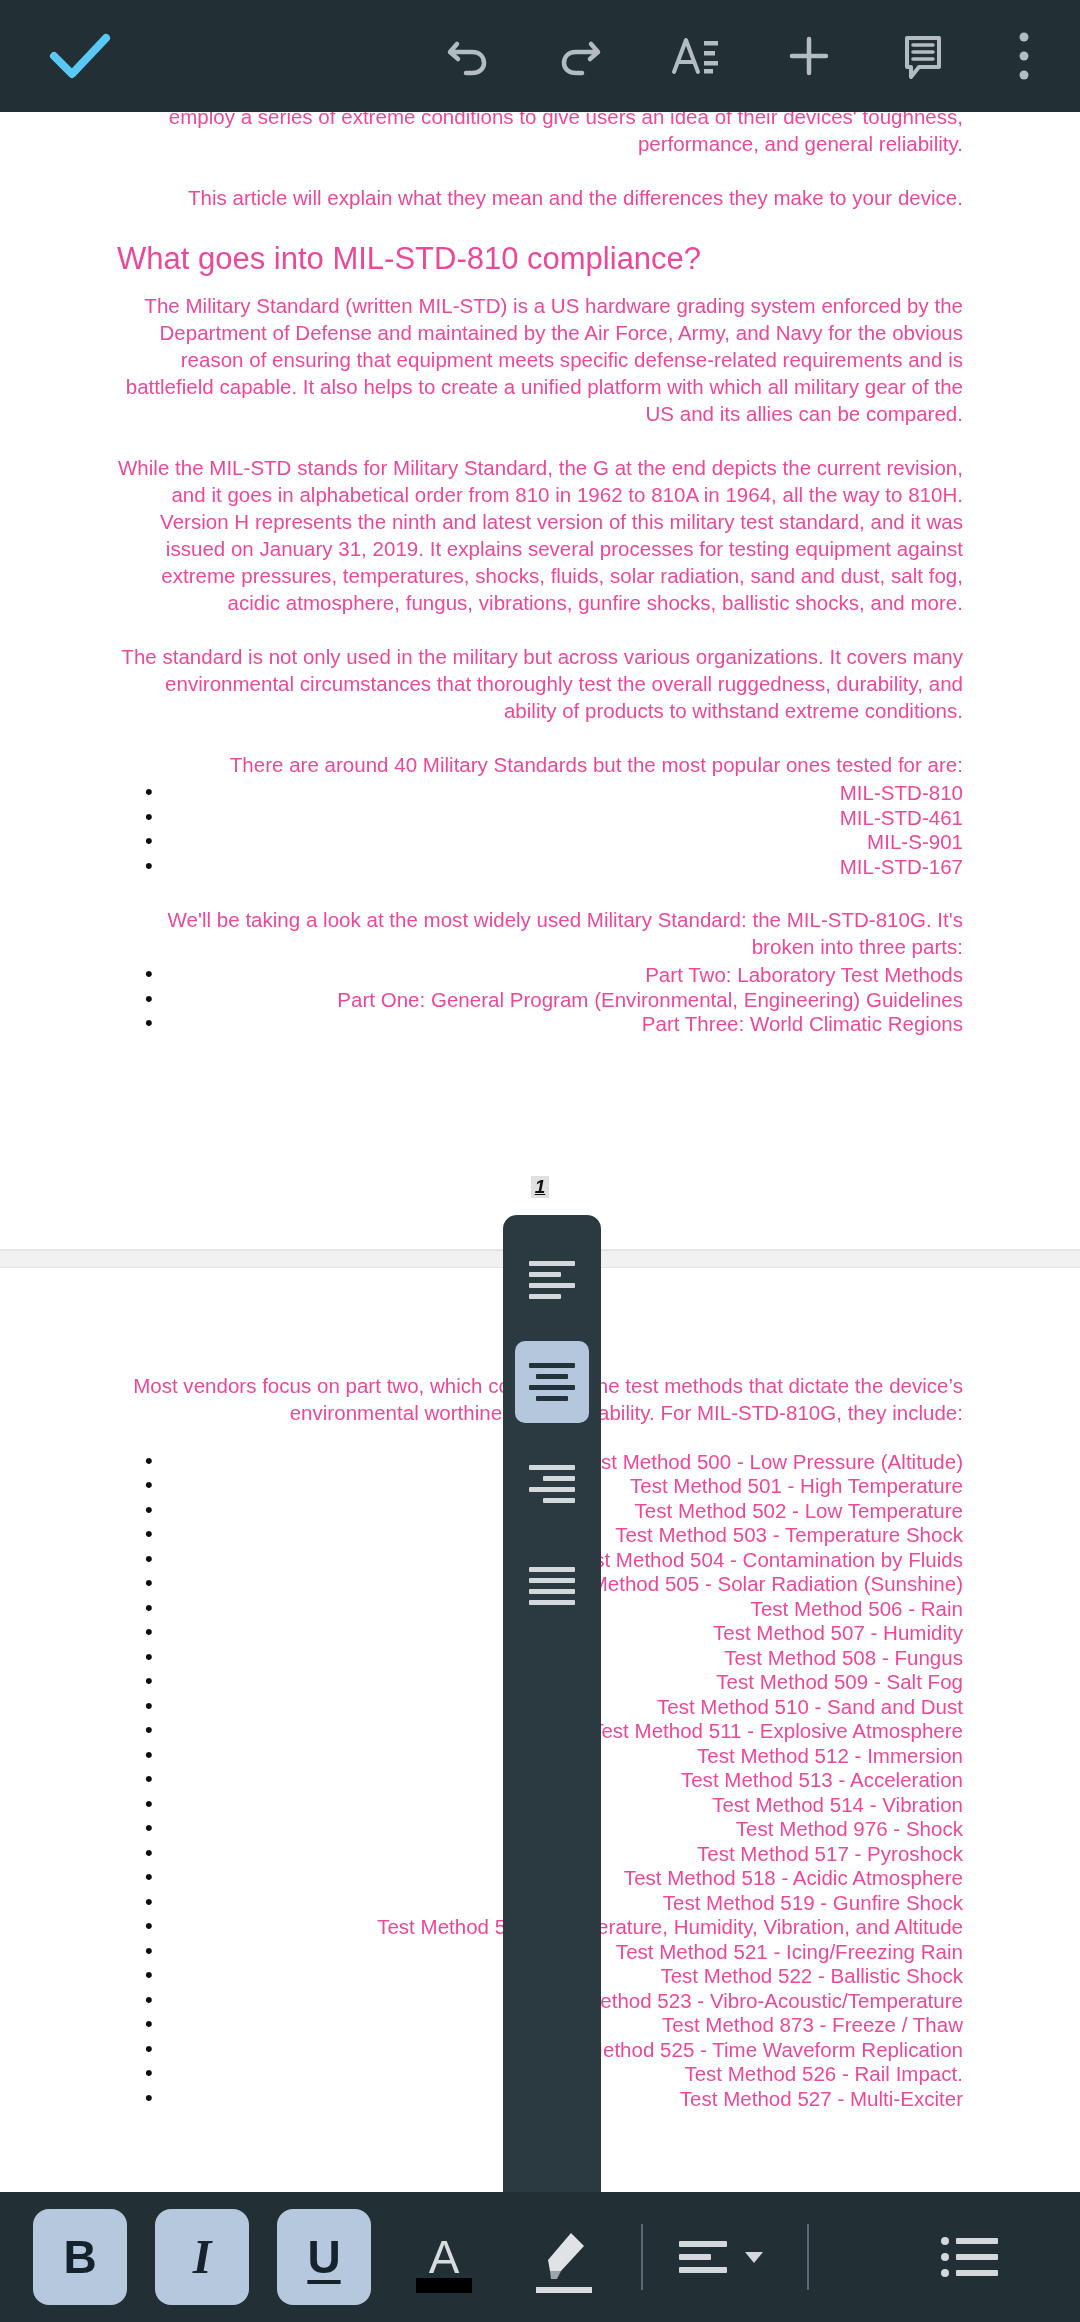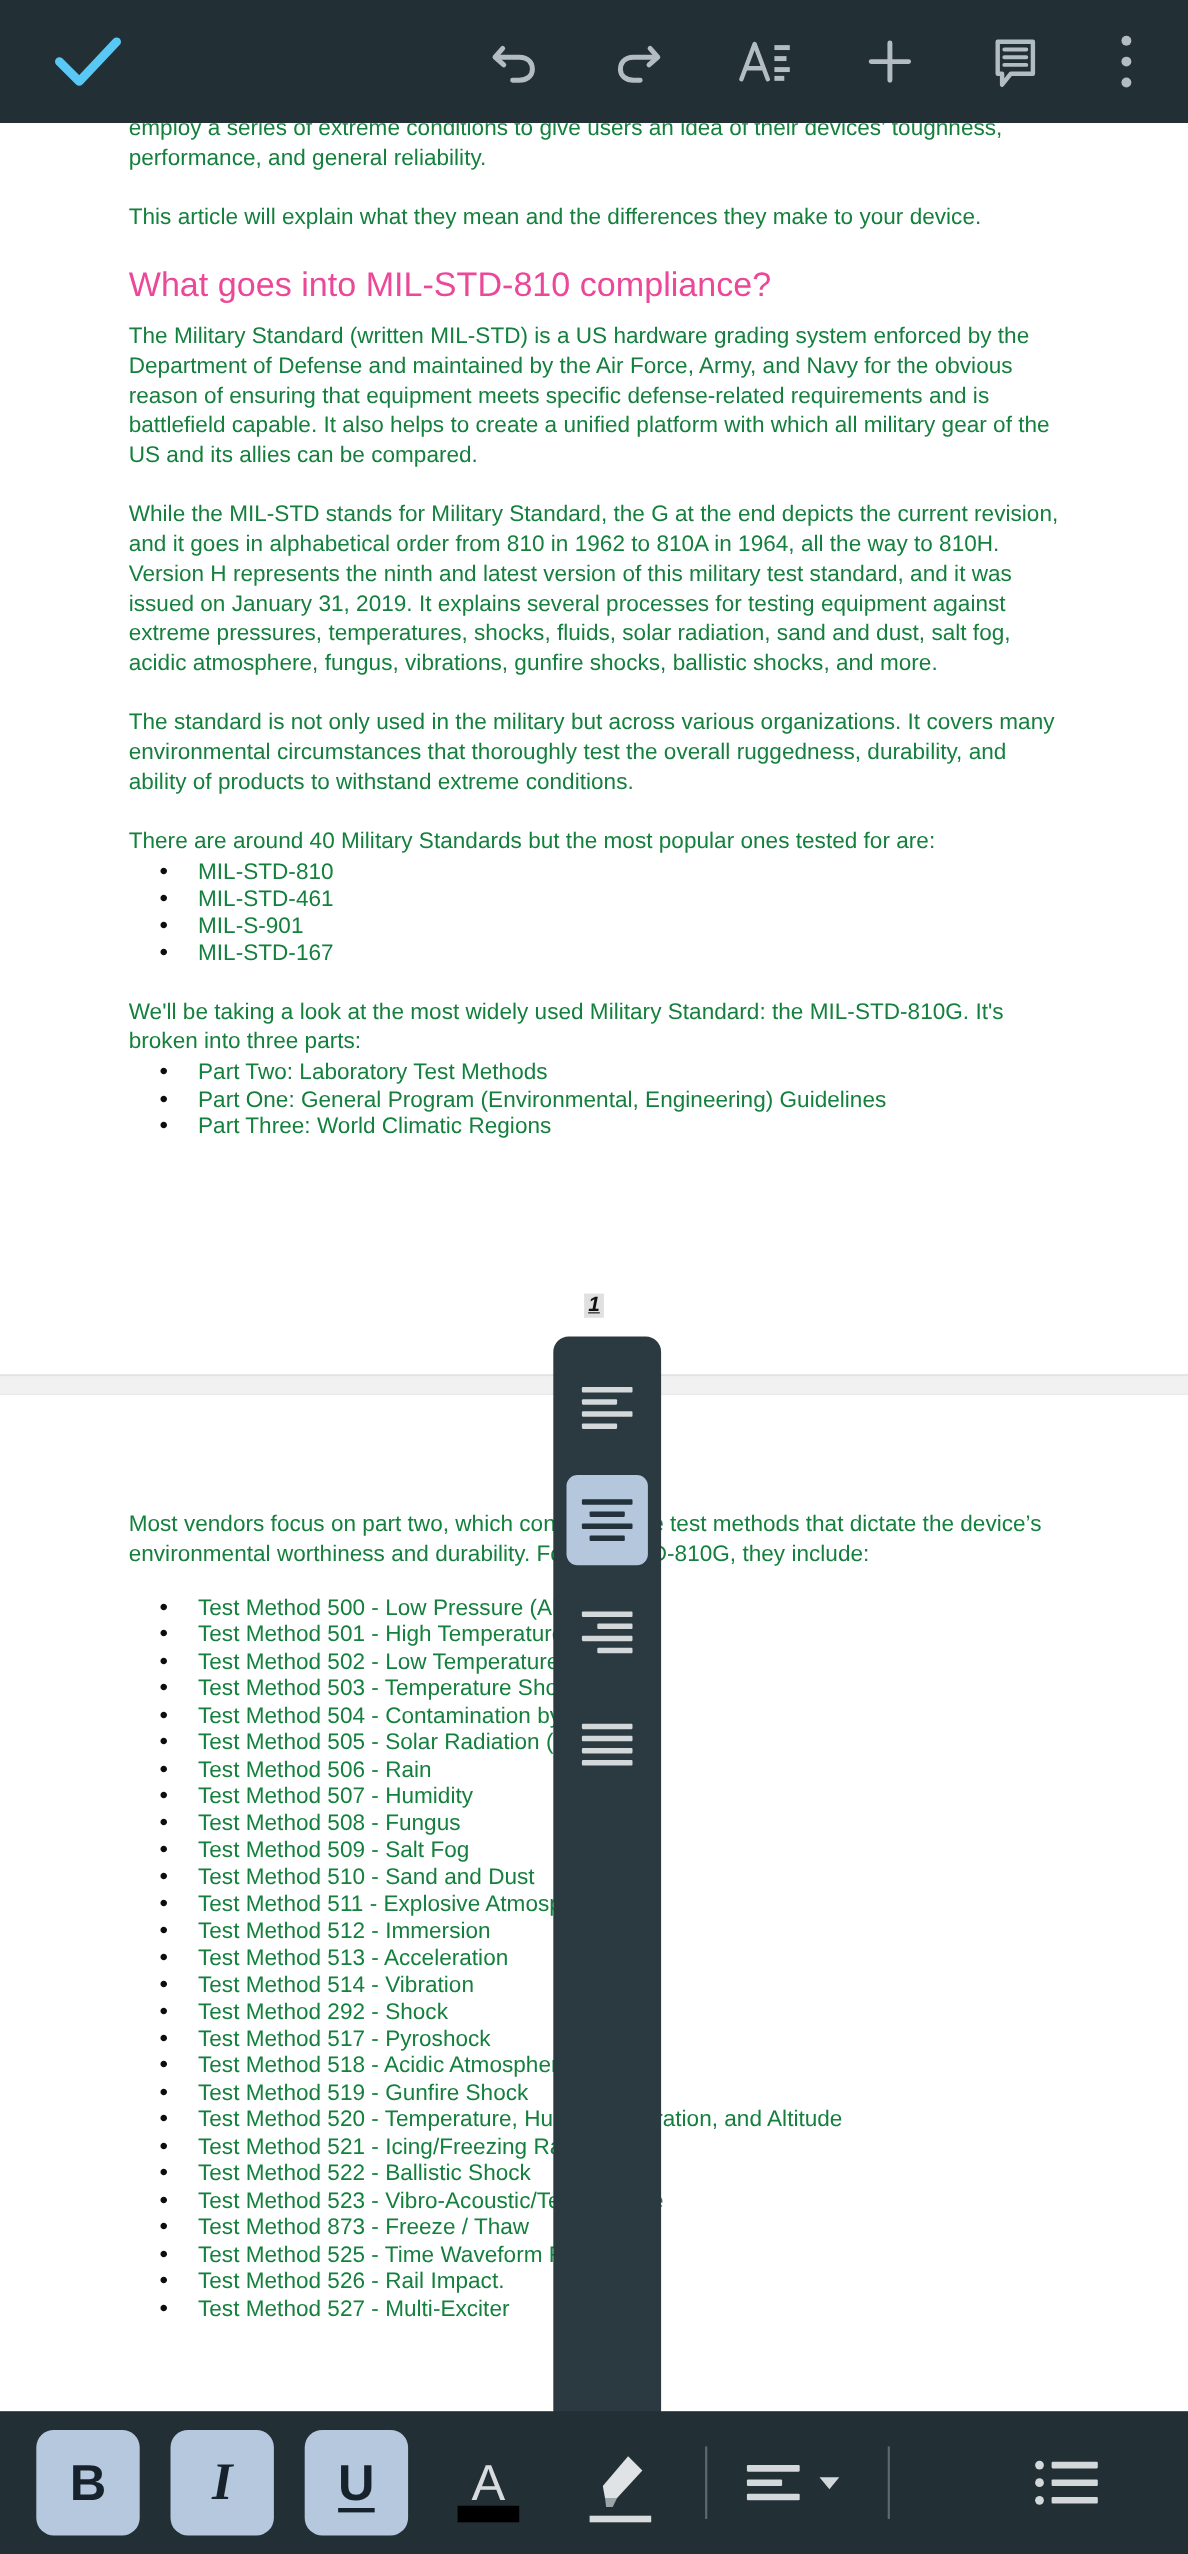--- a/index.html
+++ b/index.html
@@ -23,22 +23,23 @@
     width: 86px; height: 86px; display: flex; align-items: center; justify-content: center;
     margin-right: 28px;
   }
   .tb-btn:last-child { margin-right: 26px; width: 60px; }
 
   
   .doc { position: absolute; top: 112px; left: 0; width: 1080px; height: 2210px; background: #ffffff; overflow: hidden; }
   .page { background: #ffffff; position: relative; }
   .page-inner { padding: 0 117px 0 117px; }
   p.body, li.body {
-    font-size: 20.5px; line-height: 27px; color: #15803d;
+    font-size: 20.5px; line-height: 27px; color: #ec4899;
     letter-spacing: 0.02px;
+    text-align: right;
   }
   p.body { margin-bottom: 27px; }
   h2.heading {
     font-size: 31px; line-height: 42px; font-weight: 400; color: #ec4899;
     margin: 6px 0 12px 0;
   }
   ul.body-list { list-style: none; margin: 0 0 0 0; padding: 0; }
   ul.body-list li.body {
     position: relative; padding-left: 63px; line-height: 24.5px;
   }
@@ -222,21 +223,21 @@
           <li class="body">Test Method 505 - Solar Radiation (Sunshine)</li>
           <li class="body">Test Method 506 - Rain</li>
           <li class="body">Test Method 507 - Humidity</li>
           <li class="body">Test Method 508 - Fungus</li>
           <li class="body">Test Method 509 - Salt Fog</li>
           <li class="body">Test Method 510 - Sand and Dust</li>
           <li class="body">Test Method 511 - Explosive Atmosphere</li>
           <li class="body">Test Method 512 - Immersion</li>
           <li class="body">Test Method 513 - Acceleration</li>
           <li class="body">Test Method 514 - Vibration</li>
-          <li class="body">Test Method 292 - Shock</li>
+          <li class="body">Test Method 976 - Shock</li>
           <li class="body">Test Method 517 - Pyroshock</li>
           <li class="body">Test Method 518 - Acidic Atmosphere</li>
           <li class="body">Test Method 519 - Gunfire Shock</li>
           <li class="body">Test Method 520 - Temperature, Humidity, Vibration, and Altitude</li>
           <li class="body">Test Method 521 - Icing/Freezing Rain</li>
           <li class="body">Test Method 522 - Ballistic Shock</li>
           <li class="body">Test Method 523 - Vibro-Acoustic/Temperature</li>
           <li class="body">Test Method 873 - Freeze / Thaw</li>
           <li class="body">Test Method 525 - Time Waveform Replication</li>
           <li class="body">Test Method 526 - Rail Impact.</li>

